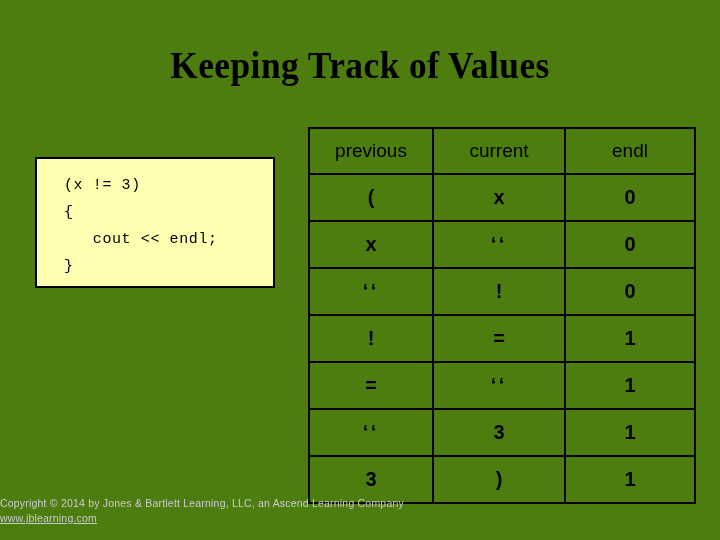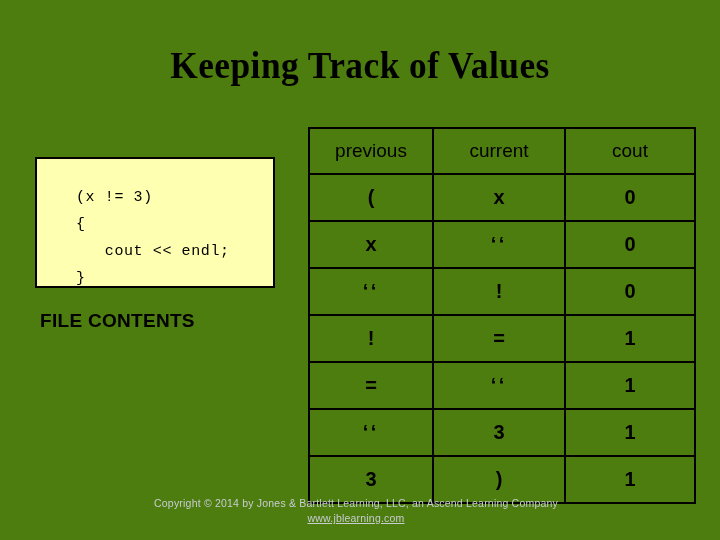--- a/index.html
+++ b/index.html
@@ -63,21 +63,21 @@
     left: 35px;
     top: 157px;
     width: 240px;
     height: 131px;
     background: #ffffb2;
     border: 2px solid #000000;
     box-sizing: border-box;
     overflow: hidden;
   }
   #code-text {
-    margin: 16px;
+    margin: 4px;
     padding: 9px 0 0 23px;
     font-family: "Liberation Mono", "DejaVu Sans Mono", monospace;
     font-size: 15px;
     line-height: 27px;
     color: #000000;
     white-space: pre;
     letter-spacing: 0.6px;
   }
 
   
@@ -135,21 +135,21 @@
     font-size: 22px;
     letter-spacing: 3px;
   }
 
   
   #footer {
     position: absolute;
     left: 0;
     top: 496px;
     width: 712px;
-    text-align: center;
+    text-align: left;
     padding-right: 8px;
     font-family: "Liberation Sans", sans-serif;
     font-size: 10.5px;
     line-height: 15px;
     color: #c9cdd2;
     letter-spacing: 0.2px;
   }
   #footer .line2 { display: block; text-decoration: underline; }
 </style>
 </head>
@@ -161,34 +161,33 @@
 
   <div id="title">Keeping Track of Values</div>
 
   <div id="code-box">
     <pre id="code-text">(x != 3)
 {
    cout &lt;&lt; endl;
 }</pre>
   </div>
 
-  <div id="file-contents">FILE CONTENTS</div>
 
   <div id="trace-table-wrap">
     <table id="trace-table">
       <colgroup>
         <col class="c-prev">
         <col class="c-cur">
         <col class="c-cnt">
       </colgroup>
       <thead>
         <tr>
           <th>previous</th>
           <th>current</th>
-          <th>cout</th>
+          <th>endl</th>
         </tr>
       </thead>
       <tbody>
         <tr>
           <td>(</td>
           <td>x</td>
           <td>0</td>
         </tr>
         <tr>
           <td>x</td>

